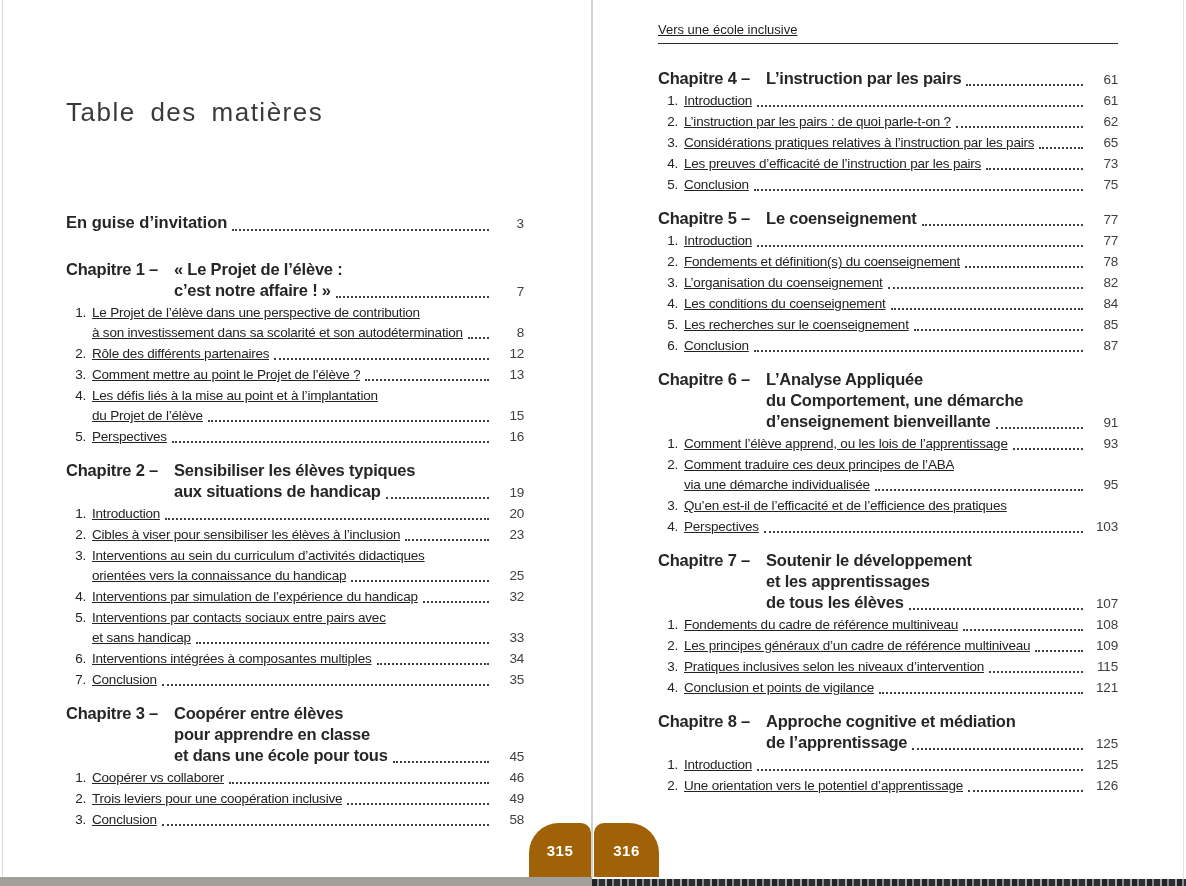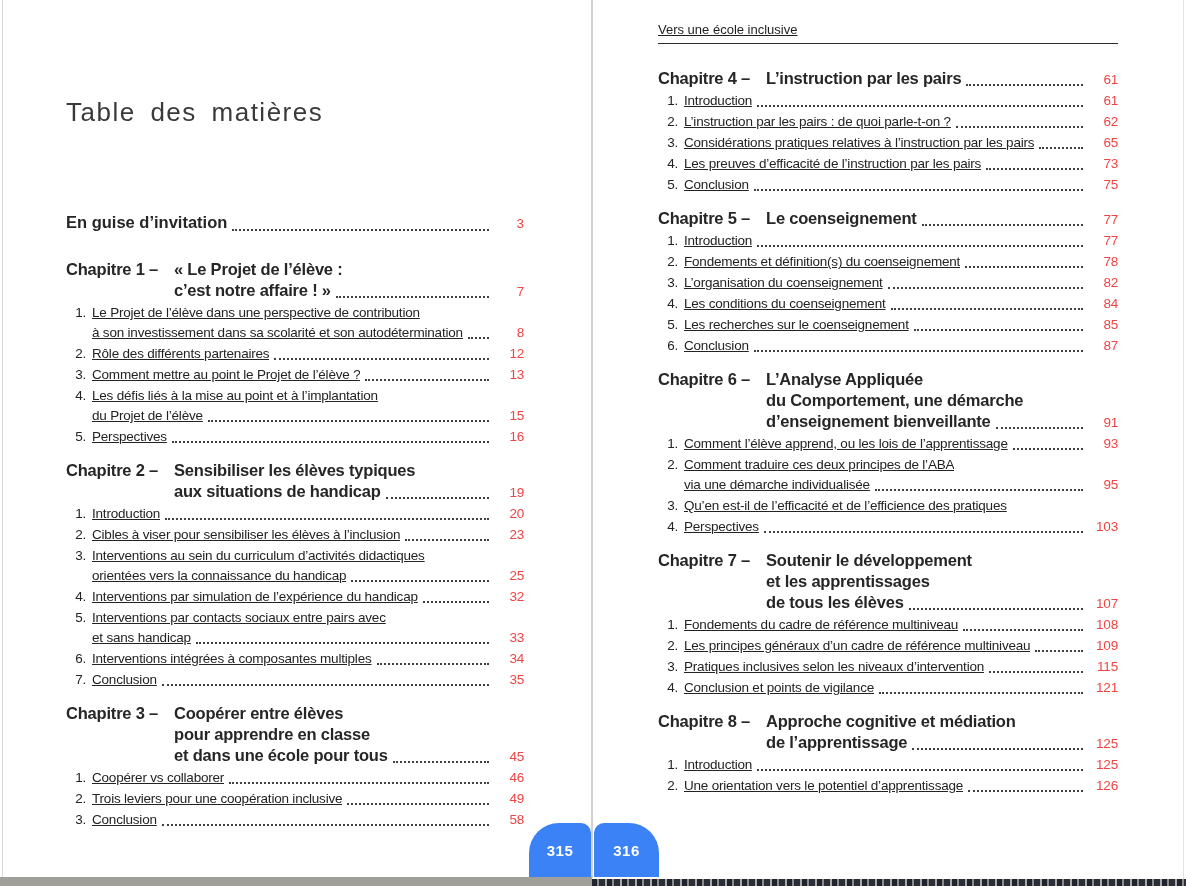--- a/index.html
+++ b/index.html
@@ -14,38 +14,38 @@
   .page-left{left:66px;width:458px;}
   .page-right{left:658px;width:460px;}
   .toc-title{margin:97px 0 0 0;font-size:26px;font-weight:normal;letter-spacing:1.5px;
              word-spacing:6px;color:#3a3a3a;line-height:30px;}
   .running-header{margin-top:22px;font-size:13px;color:#1e1e1e;padding-bottom:5px;
                   border-bottom:1.6px solid #2c2c2c;line-height:16px;text-decoration:underline;}
   
   .row{display:flex;align-items:baseline;}
   .lead{flex:1 1 auto;min-width:4px;border-bottom:2px dotted #3f3f3f;
         align-self:flex-end;margin:0 3px 4px 5px;}
-  .pg{flex:none;width:32px;text-align:right;font-weight:400;font-size:13.5px;color:#ef4444;}
+  .pg{flex:none;width:32px;text-align:right;font-weight:400;font-size:13.5px;color:#404040;}
   
   .front-row{margin-top:84px;font-size:16.5px;font-weight:bold;line-height:22px;color:#262626;}
   .chapter{margin-top:13px;}
   .chapter.first-left{margin-top:24px;}
   .chapter.first-right{margin-top:24px;}
   .h-row{font-size:16.5px;font-weight:bold;line-height:21px;color:#262626;letter-spacing:-0.2px;}
   .ch-label{flex:none;width:108px;white-space:nowrap;}
   .ch-spacer{flex:none;width:108px;}
   .ch-title{flex:0 1 auto;min-width:0;overflow:hidden;white-space:nowrap;}
   
   .item{margin-top:1px;}
   .i-row{font-size:13.5px;line-height:20px;color:#232323;letter-spacing:-0.2px;}
   .num{flex:none;width:20px;text-align:right;margin-right:6px;}
   .i-spacer{flex:none;width:26px;}
   .itxt{flex:0 1 auto;min-width:0;overflow:hidden;white-space:nowrap;text-decoration:underline;}
   
-  .tab{position:absolute;top:823px;height:54px;background:#3b82f6;color:#ffffff;
+  .tab{position:absolute;top:823px;height:54px;background:#a16207;color:#ffffff;
        font-weight:bold;font-size:15px;letter-spacing:0.5px;
        display:flex;align-items:center;justify-content:center;}
   .tab-315{left:529px;width:62px;border-radius:30px 10px 0 0;}
   .tab-316{left:594px;width:65px;border-radius:10px 30px 0 0;}
   .strip-left{position:absolute;left:0;top:877px;width:592px;height:9px;background:#a19f9a;}
   .strip-right{position:absolute;left:592px;top:879px;width:594px;height:7px;
     background:repeating-linear-gradient(90deg,#20232b 0 5px,#8c8c8c 5px 7px,#2b2e36 7px 13px,#a8a8a8 13px 15px);}
 </style>
 </head>
 <body>

